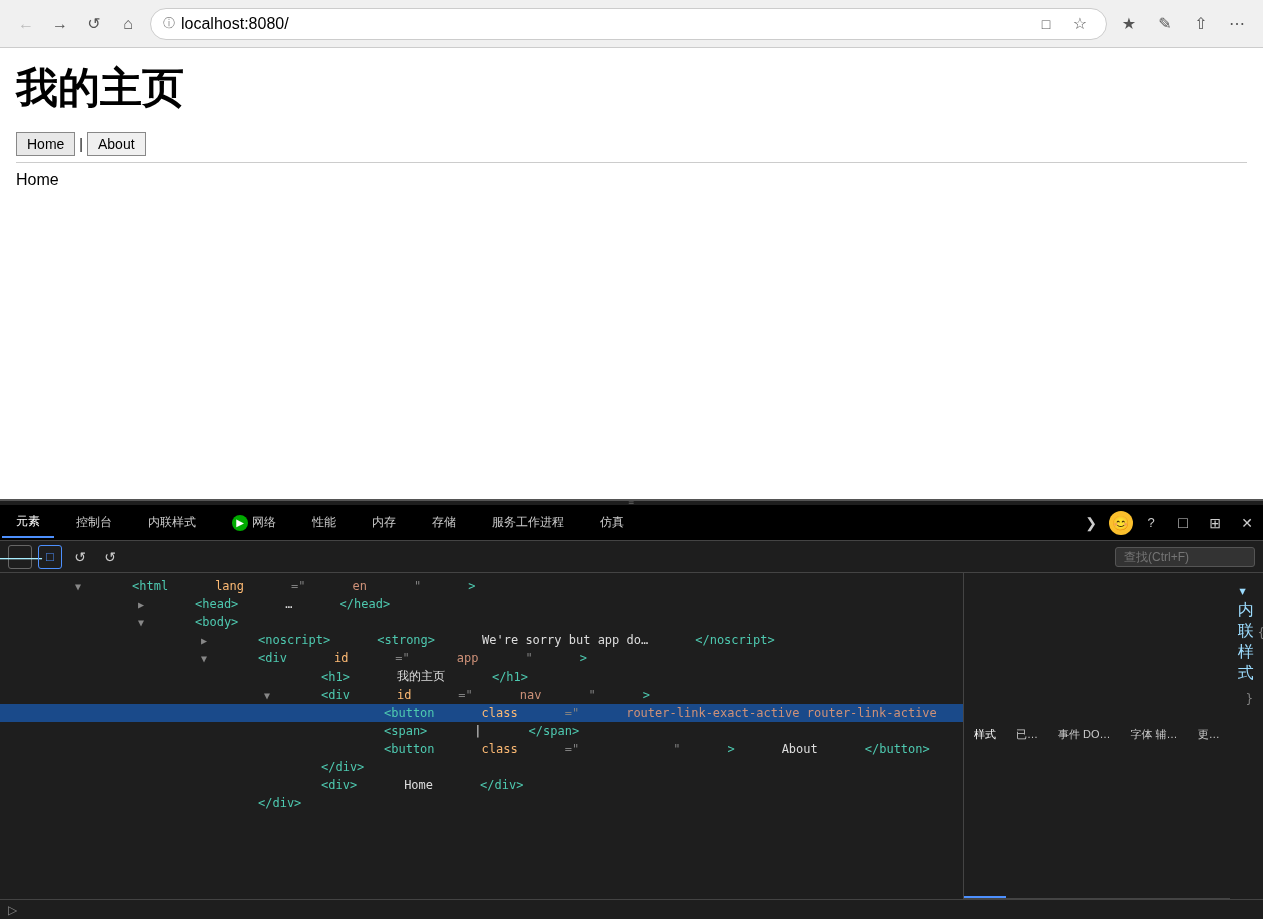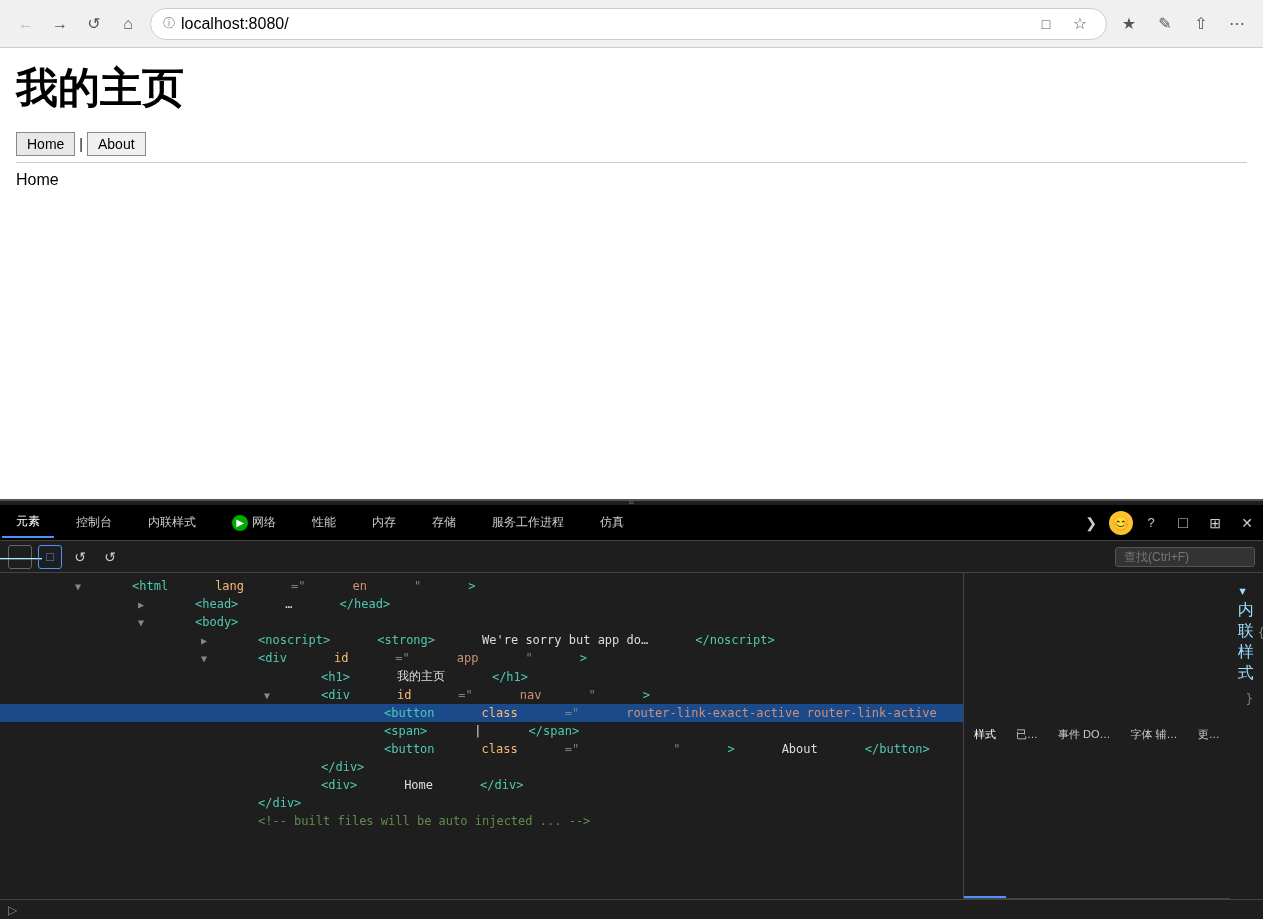--- a/index.html
+++ b/index.html
@@ -517,27 +517,20 @@
       </div>
 
       <div class="dom-line">
         <span class="dom-indent"></span>
           <span class="dom-indent"></span>
           <span class="dom-indent"></span>
         <span class="dom-toggle leaf"></span>
         <span class="tag">&lt;/div&gt;</span>
       </div>
 
-      <div class="dom-line">
-        <span class="dom-indent"></span>
-          <span class="dom-indent"></span>
-          <span class="dom-indent"></span>
-        <span class="dom-toggle leaf"></span>
-        <span style="color:#608b4e;">&lt;!-- built files will be auto injected ... --&gt;</span>
-      </div>
 
     </div>
 
     <div class="styles-panel">
       <div class="styles-tabs">
         <button class="styles-tab active">样式</button>
         <button class="styles-tab">已…</button>
         <button class="styles-tab">事件 DO…</button>
         <button class="styles-tab">字体 辅…</button>
         <button class="styles-tab">更…</button>

